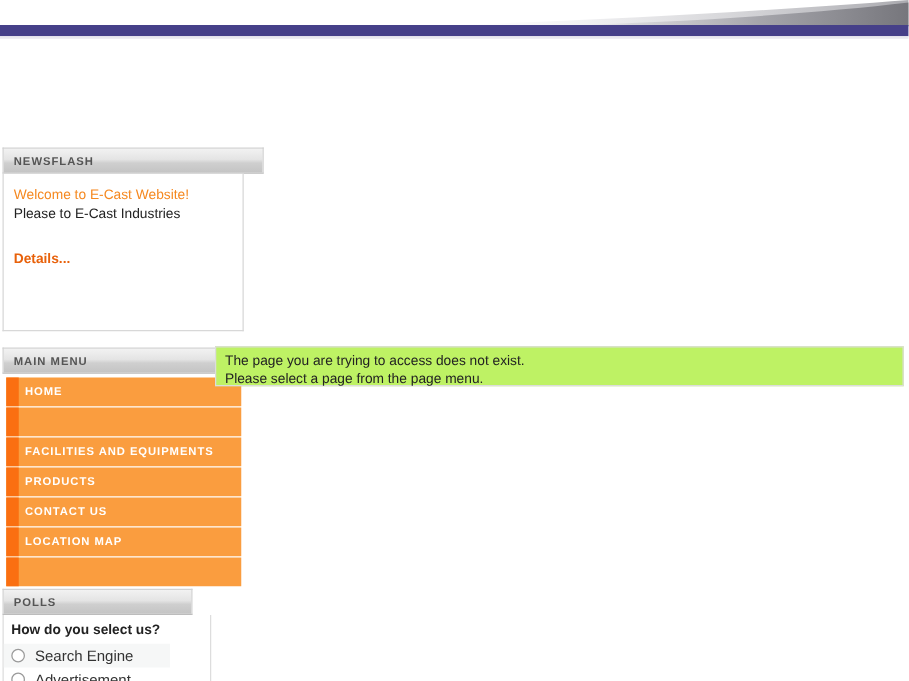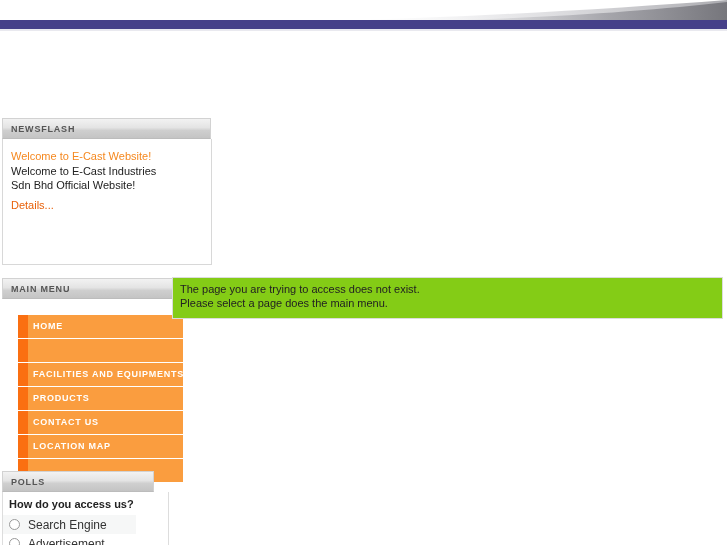--- a/index.html
+++ b/index.html
@@ -78,43 +78,43 @@
     border: 1px solid #d8d8d8;
     border-top: none;
     background: #ffffff;
     box-sizing: border-box;
   }
 
   
   #newsflash { position: absolute; left: 0; top: 0; width: 193px; }
   #newsflash .module-head { width: 209px; }
   #newsflash .module-body {
-    width: 210px;
+    width: 193px;
     height: 126px;
     padding: 10px 8px 8px 8px;
     line-height: 14px;
   }
   .nf-title { color: #f5881f; margin-bottom: 1px; }
   .nf-line { color: #222222; }
   .nf-details {
     display: inline-block;
-    margin-top: 6px;
+    margin-top: 22px;
     color: #e8610a;
-    font-weight: normal;
+    font-weight: bold;
     text-decoration: none;
   }
 
   
   #mainmenu { position: absolute; left: 0; top: 160px; width: 167px; }
   #mainmenu .module-head { width: 195px; }
   #menu-list {
     list-style: none;
-    margin: 16px;
+    margin: 3px;
     padding: 0;
-    width: 165px;
+    width: 188px;
   }
   #menu-list li {
     position: relative;
     height: 23px;
     margin-bottom: 1px;
     background: #fa9d3f;
     display: block;
   }
   #menu-list li .tab {
     position: absolute;
@@ -173,23 +173,23 @@
     margin-right: 8px;
   }
   .poll-label { font-size: 12px; color: #333333; }
 
   
   #content {
     position: absolute;
     left: 172px;
     top: 277px;
     width: 551px;
-    height: 42px;
+    height: 32px;
     border: 1px solid #dcdcdc;
-    background: #84cc16;
+    background: #bef264;
     box-sizing: border-box;
     padding: 4px 0 0 7px;
   }
   #content p {
     margin: 0;
     font-size: 11px;
     line-height: 14px;
     color: #222222;
   }
 </style>
@@ -217,22 +217,21 @@
   <div id="banner-bar"></div>
   <div id="banner-bar-shadow"></div>
 </div>
 
 <div id="left-col">
 
   <div class="module" id="newsflash">
     <div class="module-head">NEWSFLASH</div>
     <div class="module-body">
       <div class="nf-title">Welcome to E-Cast Website!</div>
-      <div class="nf-line">Welcome to E-Cast Industries</div>
-      <div class="nf-line">Sdn Bhd Official Website!</div>
+      <div class="nf-line">Please to E-Cast Industries</div>
       <a href="#" class="nf-details">Details...</a>
     </div>
   </div>
 
   <div class="module" id="mainmenu">
     <div class="module-head">MAIN MENU</div>
     <ul id="menu-list">
       <li>
         <span class="tab"></span>
         <span class="lbl">HOME</span>
@@ -258,30 +257,30 @@
       </li>
       <li>
         <span class="tab"></span>
       </li>
     </ul>
   </div>
 
   <div class="module" id="polls">
     <div class="module-head">POLLS</div>
     <div class="module-body">
-      <div class="poll-question">How do you access us?</div>
+      <div class="poll-question">How do you select us?</div>
       <label class="poll-option alt">
         <span class="radio"></span>
         <span class="poll-label">Search Engine</span>
       </label>
       <label class="poll-option">
         <span class="radio"></span>
         <span class="poll-label">Advertisement</span>
       </label>
     </div>
   </div>
 
 </div>
 
 <div id="content">
   <p>The page you are trying to access does not exist.</p>
-  <p>Please select a page does the main menu.</p>
+  <p>Please select a page from the page menu.</p>
 </div>
 
 </body></html>

